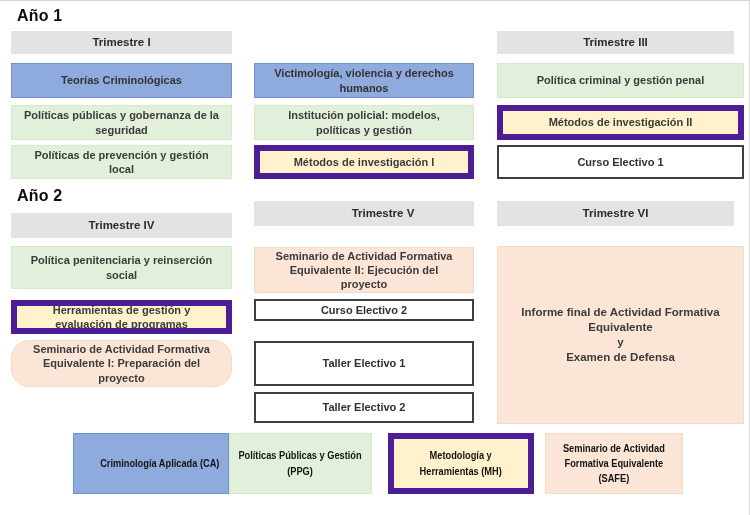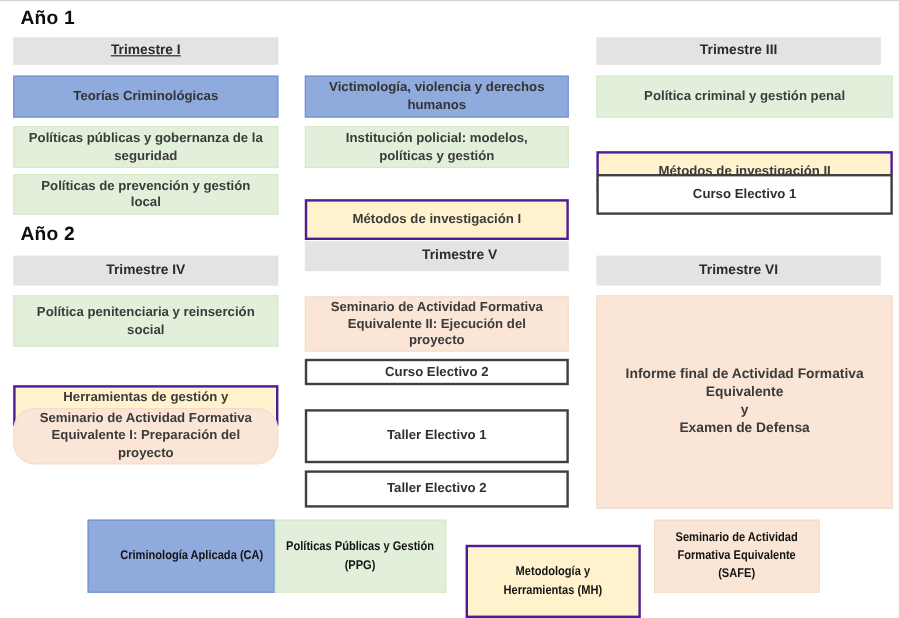--- a/index.html
+++ b/index.html
@@ -12,21 +12,21 @@
     position:absolute; font-size:16px; font-weight:bold; color:#0d0d0d; letter-spacing:.2px;
   }
   .box {
     position:absolute; display:flex; align-items:center; justify-content:center;
     text-align:center; font-weight:bold; font-size:11px; line-height:1.3;
     color:#3b3b3b; padding:2px 10px;
   }
   .hdr  { background:#e4e3e3; color:#2b2b2b; font-size:11.5px; }
   .ca   { background:#8faadc; border:1.5px solid #7293d0; color:#333333; }
   .ppg  { background:#e2efda; border:1px solid #d7eac7; }
-  .mh   { background:#fff2cc; border:2px solid #4c1d95;margin-top:21px; }
+  .mh   { background:#fff2cc; border:6px solid #4c1d95; }
   .safe { background:#fbe5d6; border:1px solid #f5dcc8; }
   .elective { background:#ffffff; border:2px solid #3f3f3f; color:#303030; }
   .pre { white-space:pre-line; font-size:11.5px; }
   .legend-item {
     position:absolute; top:432px; height:61px;
     display:flex; align-items:center; justify-content:center;
   }
   .legend-text {
     white-space:pre; text-align:center; font-weight:bold; font-size:10.5px;
     line-height:1.45; color:#141414; transform:scaleX(0.88); transform-origin:50% 50%;
@@ -37,40 +37,40 @@
   .c3 { left:497px; width:247px; }
   .c3h{ left:497px; width:237px; }
 </style>
 </head>
 <body>
 
 <div class="stage">
 
   <div class="year-label" style="left:17px; top:6px;">Año 1</div>
 
-  <div class="box hdr c1" style="top:30px; height:23px;text-decoration:underline;">Trimestre I</div>
+  <div class="box hdr c1" style="top:30px; height:23px;">Trimestre I</div>
   <div class="box hdr c3h" style="top:30px; height:23px;">Trimestre III</div>
 
   <div class="box ca c1" style="top:62px; height:35px;">Teorías Criminológicas</div>
   <div class="box ca c2" style="top:62px; height:35px;">Victimología, violencia y derechos humanos</div>
   <div class="box ppg c3" style="top:62px; height:35px;">Política criminal y gestión penal</div>
 
   <div class="box ppg c2" style="top:104px; height:35px;">Institución policial: modelos, políticas y gestión</div>
   <div class="box ppg c1" style="top:104px; height:35px;">Políticas públicas y gobernanza de la seguridad</div>
   <div class="box mh c3" style="top:104px; height:35px;">Métodos de investigación II</div>
 
   <div class="box ppg c1" style="top:144px; height:34px;">Políticas de prevención y gestión local</div>
   <div class="box mh c2" style="top:144px; height:34px;">Métodos de investigación I</div>
   <div class="box elective c3" style="top:144px; height:34px;">Curso Electivo 1</div>
 
   <div class="year-label" style="left:17px; top:186px;">Año 2</div>
 
   <div class="box hdr c1" style="top:212px; height:25px;">Trimestre IV</div>
   <div class="box hdr c2" style="top:200px; height:25px;padding-left:48px;">Trimestre V</div>
-  <div class="box hdr c3h" style="top:212px; height:25px;">Trimestre VI</div>
+  <div class="box hdr c3h" style="top:200px; height:25px;">Trimestre VI</div>
 
   <div class="box ppg c1" style="top:245px; height:43px;">Política penitenciaria y reinserción social</div>
   <div class="box mh c1" style="top:299px; height:34px;">Herramientas de gestión y evaluación de programas</div>
   <div class="box safe c1" style="top:339px; height:47px;border-radius:18px;">Seminario de Actividad Formativa Equivalente I: Preparación del proyecto</div>
 
   <div class="box safe c2" style="top:246px; height:46px;">Seminario de Actividad Formativa Equivalente II: Ejecución del proyecto</div>
   <div class="box elective c2" style="top:298px; height:22px;">Curso Electivo 2</div>
   <div class="box elective c2" style="top:340px; height:45px;">Taller Electivo 1</div>
   <div class="box elective c2" style="top:391px; height:31px;">Taller Electivo 2</div>
 

